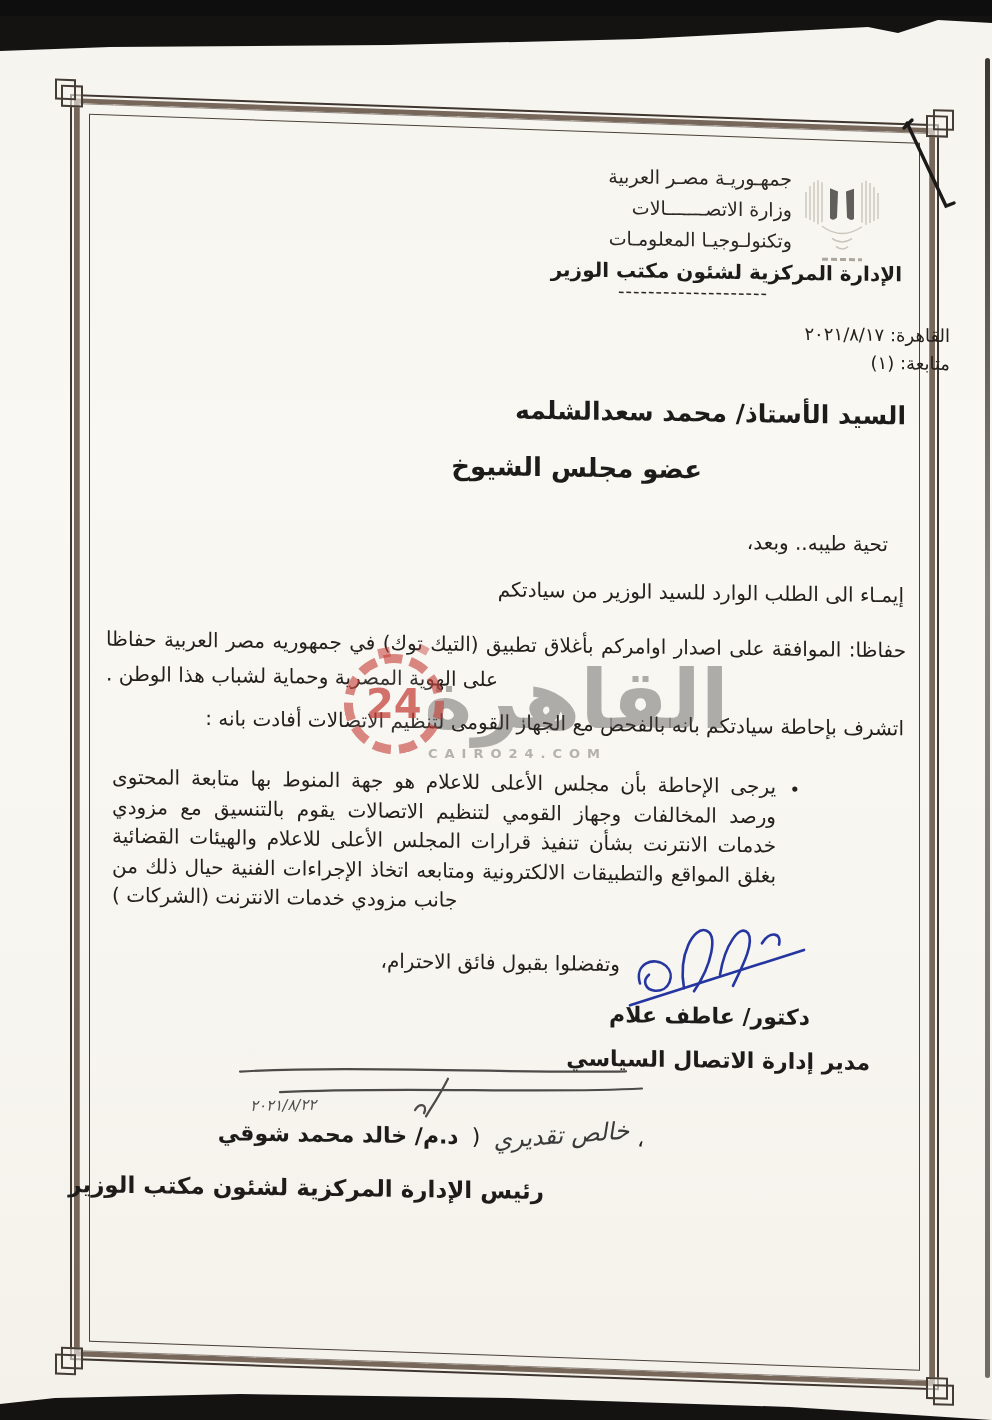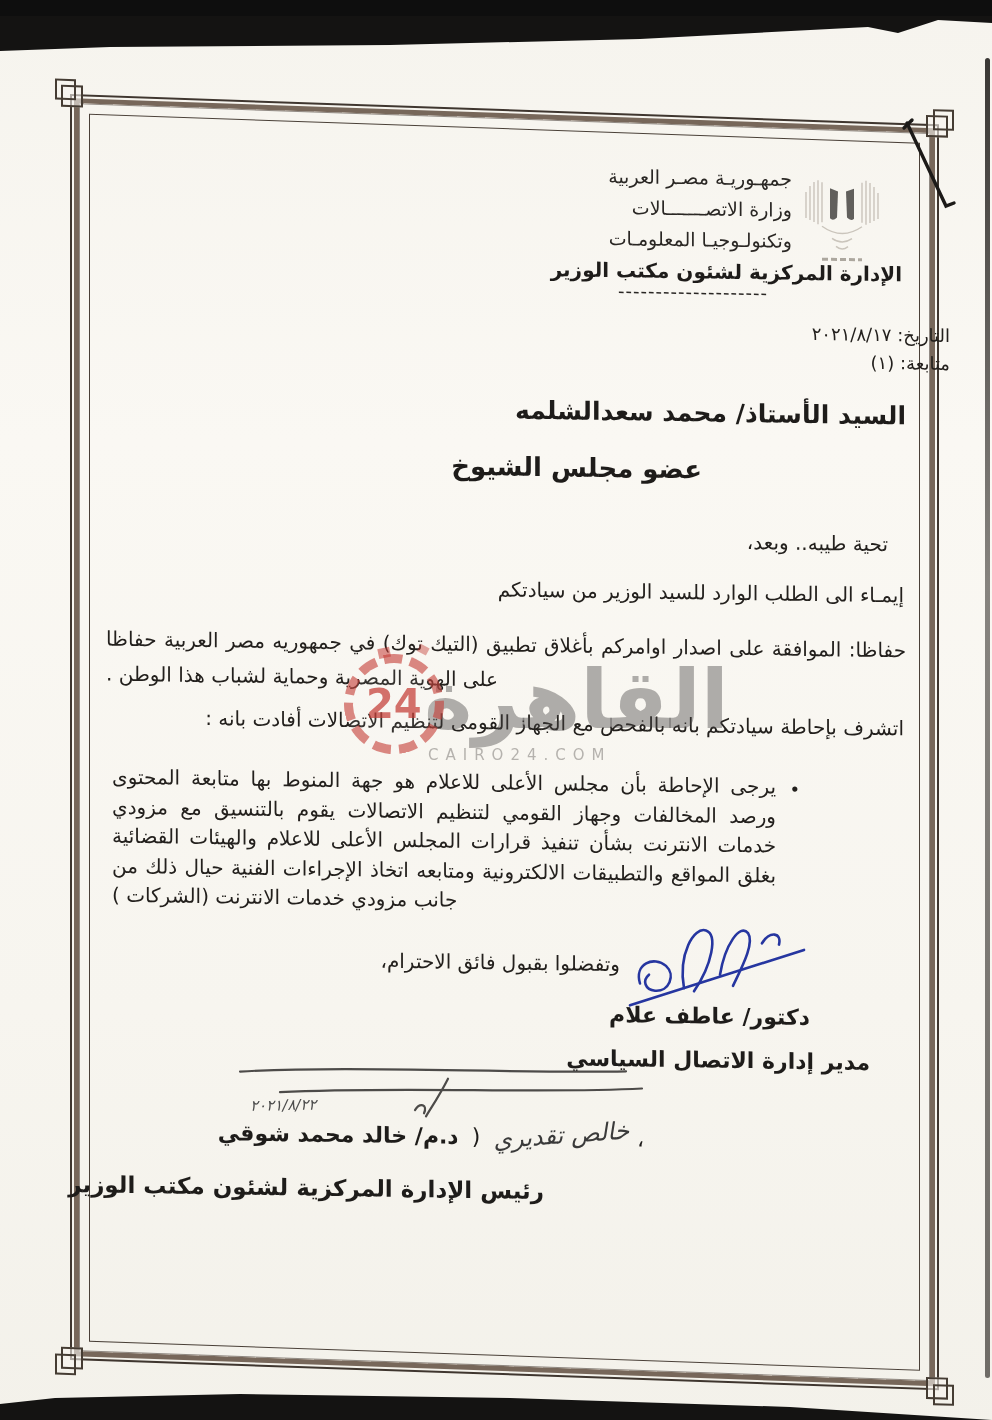--- a/index.html
+++ b/index.html
@@ -73,22 +73,22 @@
   #wm-word{position:absolute;left:424px;top:636px;font-size:82px;font-weight:bold;
            color:rgba(72,70,68,.42);letter-spacing:-2px;}
   #wm-badge{position:absolute;left:344px;top:638px;width:82px;height:82px;border-radius:50%;
             border:9px dashed rgba(196,59,53,.60);display:flex;align-items:center;justify-content:center;
             transform:rotate(-12deg);background:rgba(255,255,255,.08);}
   #wm-badge .n{font-size:40px;font-weight:bold;color:rgba(196,59,53,.72);transform:rotate(12deg);}
   #wm-badge::before{content:"";position:absolute;top:-16px;left:36px;width:12px;height:10px;
             background:rgba(196,59,53,.55);}
   #wm-badge::after{content:"";position:absolute;top:-10px;right:-4px;width:10px;height:8px;
             background:rgba(196,59,53,.45);transform:rotate(40deg);}
-  #wm-site{position:absolute;left:428px;top:730px;font-size:15px;letter-spacing:7px;
-           color:rgba(125,122,118,.55);font-weight:normal;direction:ltr;}
+  #wm-site{position:absolute;left:428px;top:730px;font-size:13px;letter-spacing:7px;
+           color:rgba(125,122,118,.55);font-weight:bold;direction:ltr;}
   
   #emblem{left:792px;top:136px;opacity:.8;}
   
   #pen-check{left:894px;top:98px;}
 </style>
 </head>
 <body>
 
 <div id="stage">
   <div id="paper"></div>
@@ -120,21 +120,21 @@
     <div id="letterhead" class="abs">
       <div>جمهـوريـة مصـر العربية</div>
       <div>وزارة الاتصـــــــالات</div>
       <div>وتكنولـوجيـا المعلومـات</div>
     </div>
     <div id="dept-line" class="abs b">الإدارة المركزية لشئون مكتب الوزير</div>
     <div id="dept-dashes" class="abs">--------------------</div>
 
     <div id="date-block" class="abs">
       <div>
-        <span>التاريخ:</span>
+        <span>القاهرة:</span>
         <span>٢٠٢١/٨/١٧</span>
       </div>
       <div>
         <span>متابعة:</span>
         <span>(١)</span>
       </div>
     </div>
 
     <div id="recipient-name" class="abs b">السيد الأستاذ/ محمد سعدالشلمه</div>
     <div id="recipient-role" class="abs b">عضو مجلس الشيوخ</div>

